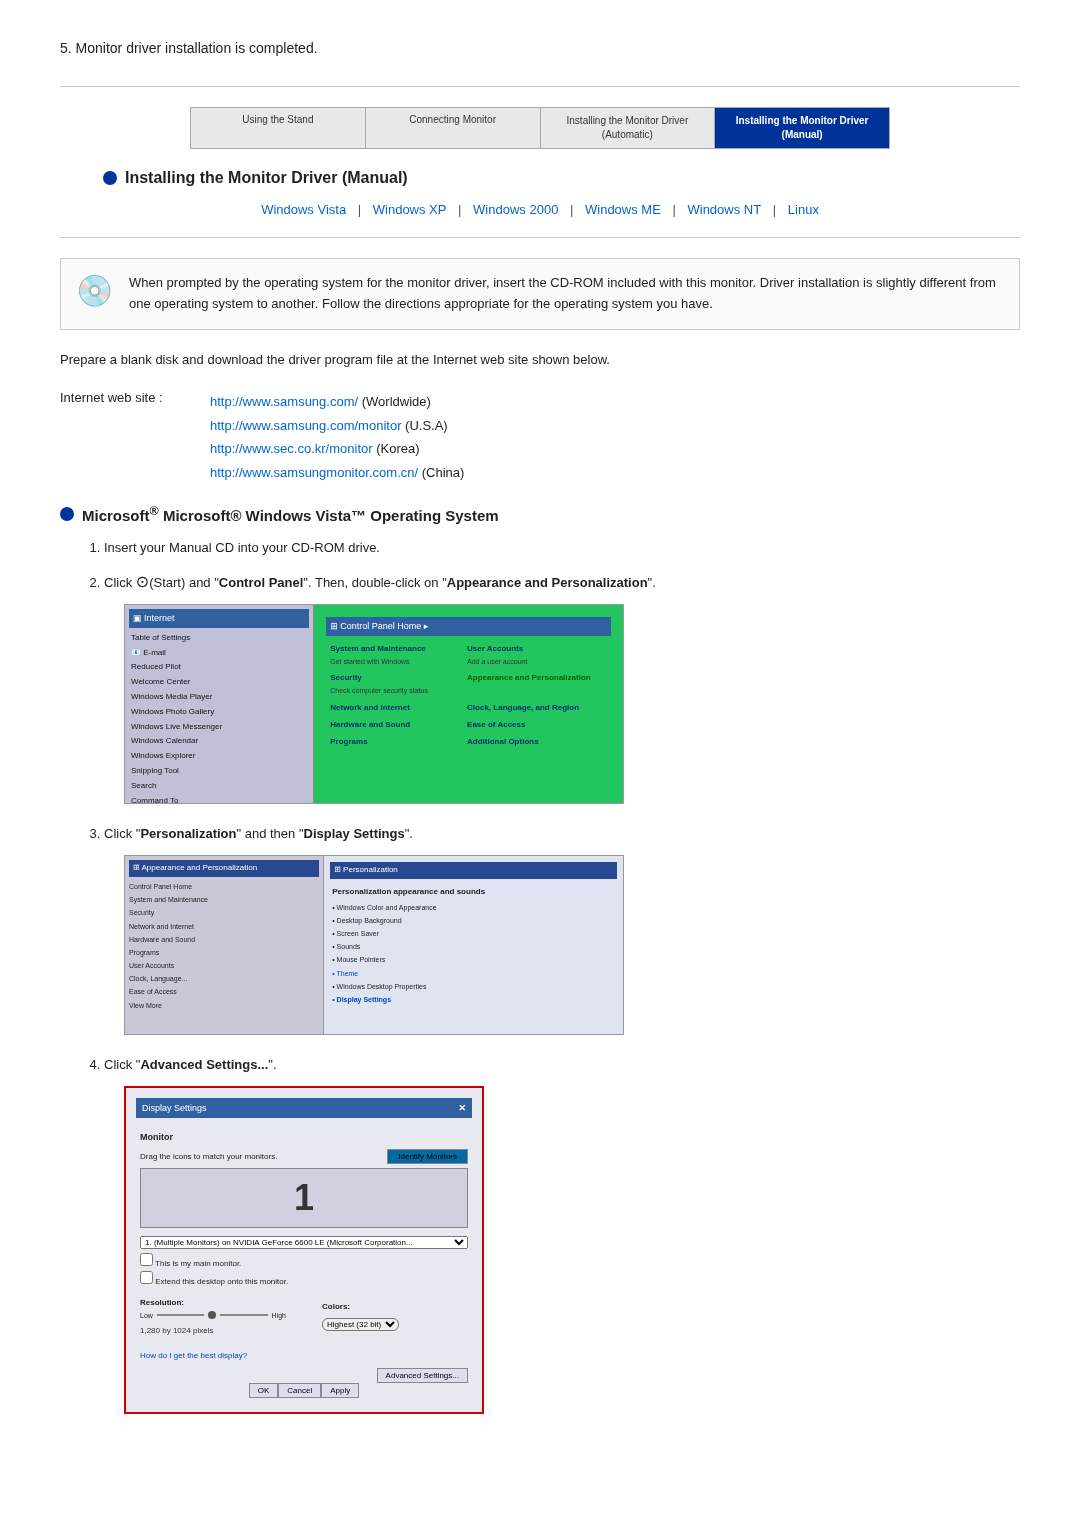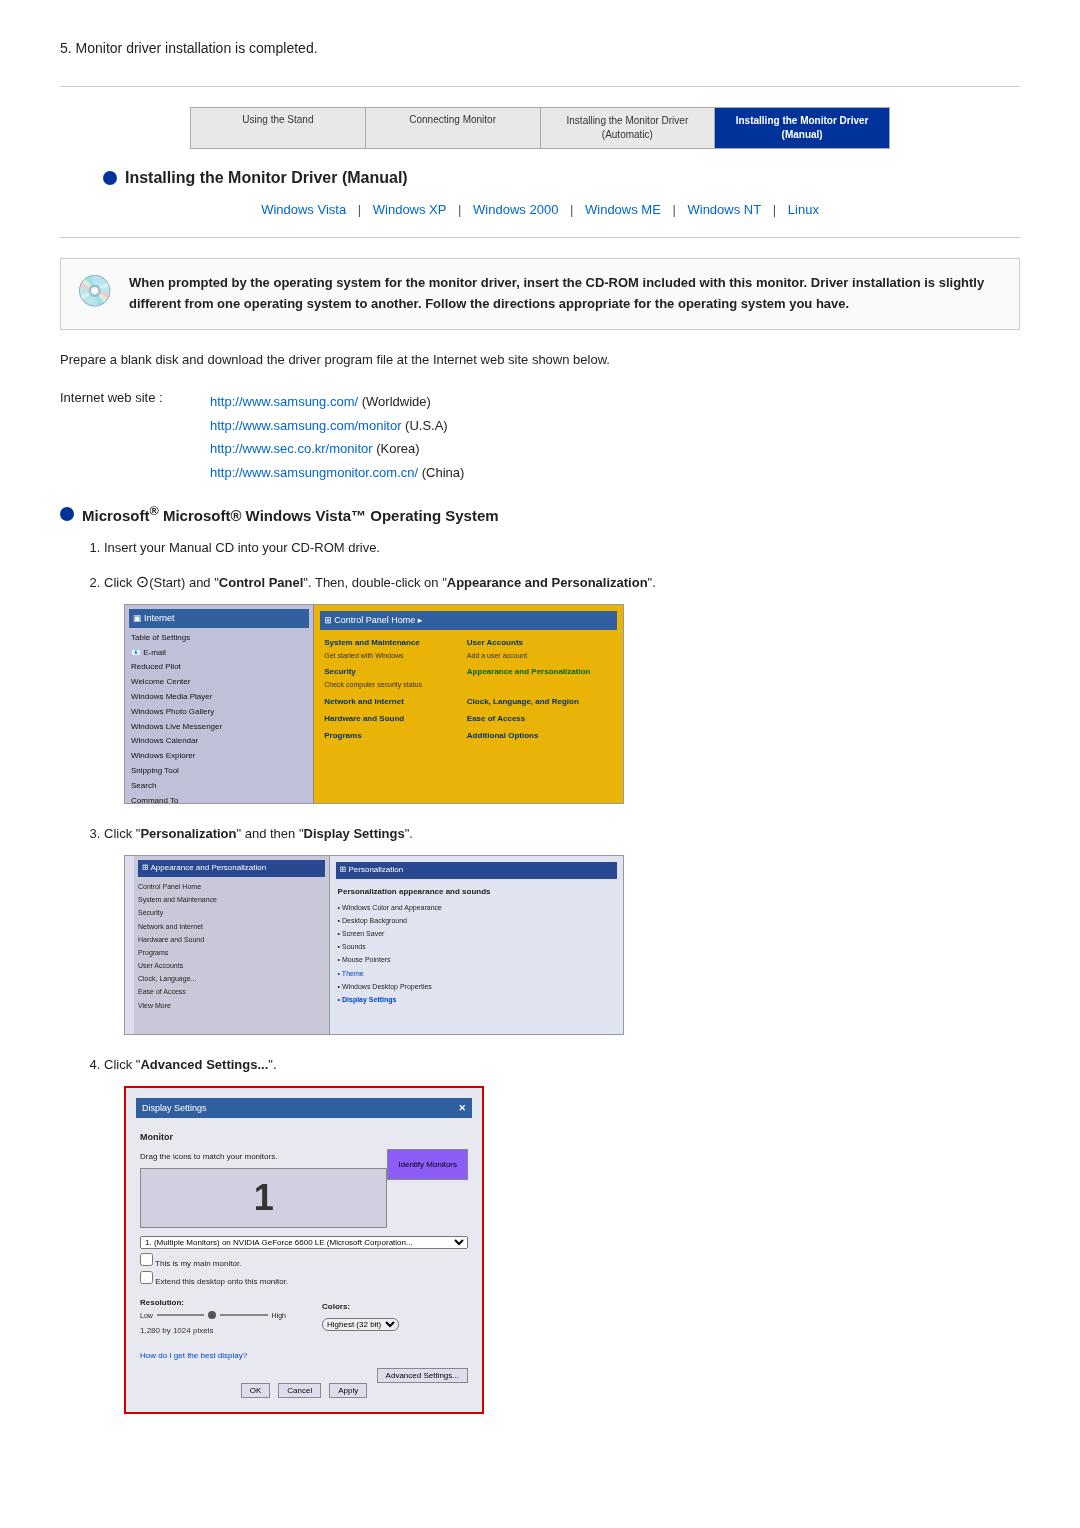--- a/index.html
+++ b/index.html
@@ -75,21 +75,21 @@
       background: #fafafa;
     }
     .info-icon {
       font-size: 30px;
       flex-shrink: 0;
       width: 40px;
       text-align: center;
     }
     .info-text {
       font-size: 13px;
-      font-weight: bold;
+      font-weight: normal;
       line-height: 1.6;
     }
     .prepare-text {
       font-size: 13px;
       margin-bottom: 20px;
       line-height: 1.6;
     }
     .internet-row {
       display: flex;
       gap: 10px;
@@ -136,43 +136,42 @@
     }
     
     .cp-left {
       width: 38%;
       background: #c0c0d8;
       border-right: 1px solid #888;
       padding: 4px;
     }
     .cp-right {
       width: 62%;
-      background: #eab308;
-      padding: 6px;
+      background: #22c55e;
+      padding: 12px;
     }
     .cp-bar {
       background: #3060a0;
       color: #fff;
       font-size: 9px;
       padding: 2px 4px;
       margin-bottom: 3px;
     }
     .cp-item {
       font-size: 8px;
       padding: 1px 2px;
       color: #111;
     }
     .screenshot-box2 {
       border: 1px solid #999;
       background: #dde;
       margin: 10px 0 20px 20px;
       width: 500px;
       height: 180px;
       overflow: hidden;
-      padding-left: 9px;
     }
     .s2-inner {
       display: flex;
       width: 100%;
       height: 100%;
     }
     .s2-left {
       width: 40%;
       background: #c8c8d8;
       padding: 4px;
@@ -225,33 +224,33 @@
     .ds-select { font-size: 8px; margin-bottom: 4px; border-radius: 6px; }
     .ds-checkboxes { font-size: 8px; margin-bottom: 8px; }
     .ds-row { display: flex; gap: 36px; align-items: center; }
     .ds-col { flex: 1; }
     .ds-label { font-size: 8px; font-weight: bold; }
     .ds-slider { display: flex; align-items: center; gap: 4px; font-size: 7px; }
     .slider-line { flex: 1; height: 2px; background: #888; }
     .slider-dot { width: 8px; height: 8px; background: #555; border-radius: 50%; }
     .ds-res { font-size: 8px; color: #333; margin-top: 4px; }
     .ds-link { font-size: 8px; color: #0044cc; }
-    .ds-buttons { display: flex; gap: 8px; justify-content: center; margin-top: 8px; }
+    .ds-buttons { display: flex; gap: 0; justify-content: center; margin-top: 8px; }
     .ds-btn {
       font-size: 8px;
       padding: 2px 8px;
       border: 1px solid #888;
       background: #dde;
       cursor: pointer;
     }
     .adv-btn {
       font-size: 8px;
-      padding: 10px 10px;
+      padding: 2px 10px;
       border: 1px solid #888;
-      background: #8b5cf6;
+      background: #0369a1;
       float: right;
     }
     .divider { border: none; border-top: 1px solid #ccc; margin: 20px 0; }
   </style>
 </head>
 <body>
 
 <div class="step-intro">
   <span>5.   Monitor driver installation is completed.</span>
 </div>

